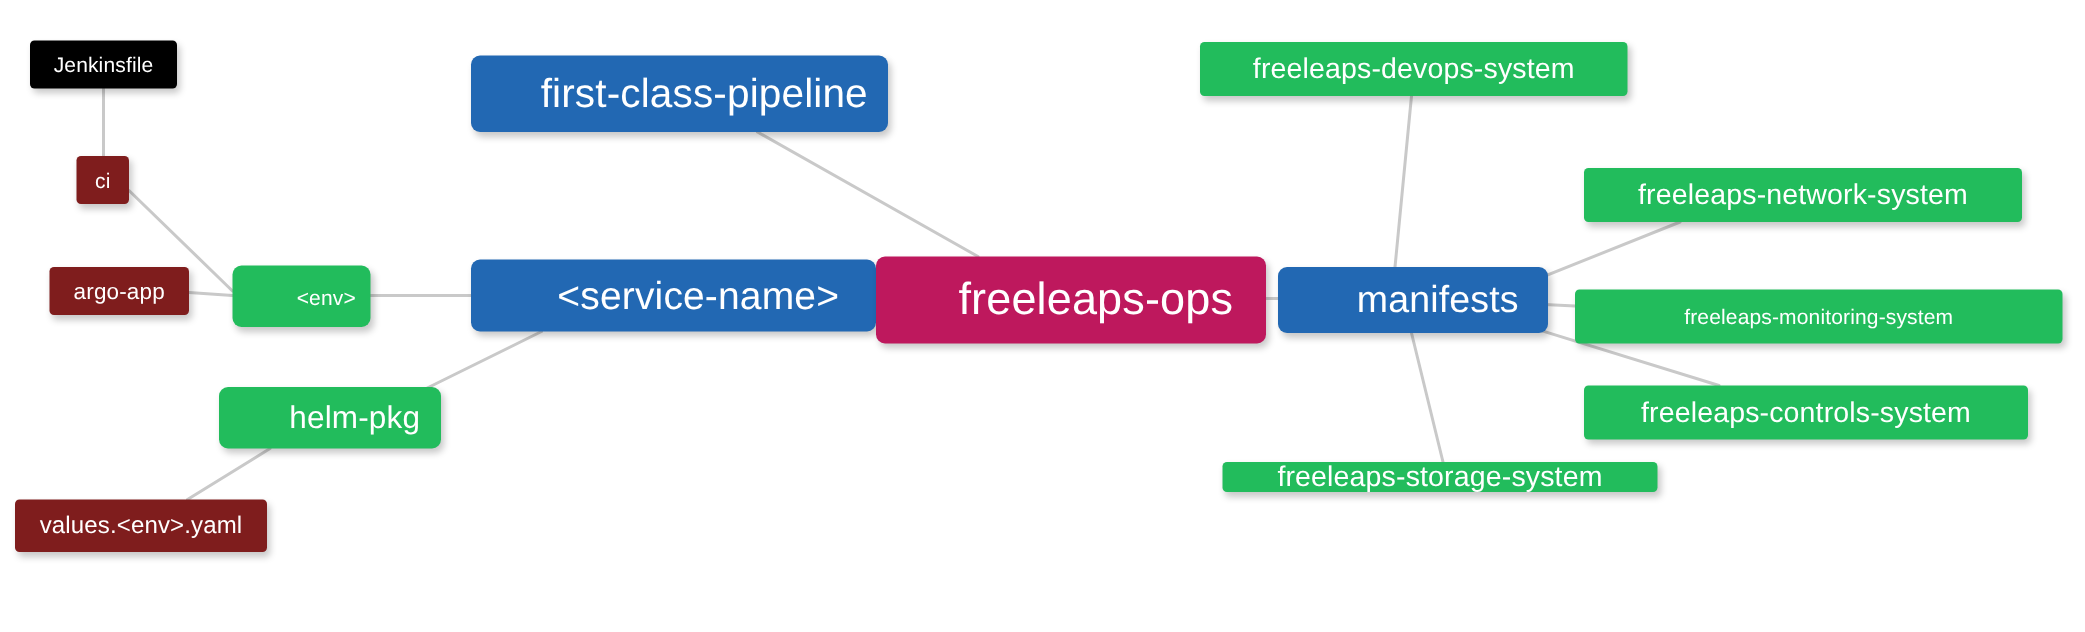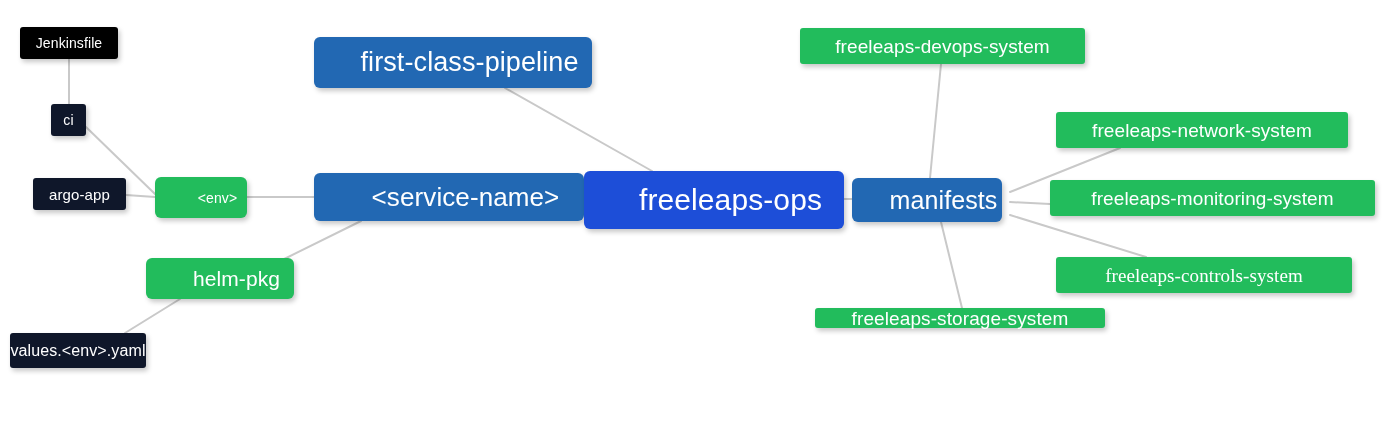--- a/index.html
+++ b/index.html
@@ -33,24 +33,24 @@
     color: #ffffff;
     border-radius: 3px;
     box-shadow: 2px 3px 5px rgba(0,0,0,0.22);
     white-space: nowrap;
     line-height: 1;
     letter-spacing: 0.1px;
     user-select: none;
   }
   .node.rounded-lg { border-radius: 6px; padding-left: 33px; }
   .c-orange { background: #000000; }
-  .c-red    { background: #0f172a; }
+  .c-red    { background: #7f1d1d; }
   .c-green  { background: #22BC5C; }
   .c-blue   { background: #2268B3; }
-  .c-dark   { background: #1d4ed8; }
+  .c-dark   { background: #be185d; }
 </style>
 </head>
 <body>
 
 <div id="canvas">
   <svg id="edges" viewBox="0 0 1390 421" xmlns="http://www.w3.org/2000/svg">
       <line x1="69" y1="59" x2="69" y2="104" stroke="#c9c9c9" stroke-width="2" stroke-linecap="round"></line>
       <line x1="86" y1="127" x2="155" y2="194" stroke="#c9c9c9" stroke-width="2" stroke-linecap="round"></line>
       <line x1="126" y1="195" x2="155" y2="197" stroke="#c9c9c9" stroke-width="2" stroke-linecap="round"></line>
       <line x1="247" y1="197" x2="314" y2="197" stroke="#c9c9c9" stroke-width="2" stroke-linecap="round"></line>
@@ -68,50 +68,50 @@
   <div id="nodes">
       <div class="node c-orange" style="left: 20px; top: 27px; width: 98px; height: 32px; font-size: 14px;">
         <span>Jenkinsfile</span>
       </div>
       <div class="node c-red" style="left: 51px; top: 104px; width: 35px; height: 32px; font-size: 14px;">
         <span>ci</span>
       </div>
       <div class="node c-red" style="left: 33px; top: 178px; width: 93px; height: 32px; font-size: 15px;">
         <span>argo-app</span>
       </div>
-      <div class="node c-red" style="left: 10px; top: 333px; width: 136px; height: 35px; font-size: 16px;">
+      <div class="node c-red" style="left: 10px; top: 333px; width: 168px; height: 35px; font-size: 16px;">
         <span>values.&lt;env&gt;.yaml</span>
       </div>
       <div class="node c-green rounded-lg" style="left: 146px; top: 258px; width: 148px; height: 41px; font-size: 21px;">
         <span>helm-pkg</span>
       </div>
       <div class="node c-green rounded-lg" style="left: 155px; top: 177px; width: 92px; height: 41px; font-size: 14px;">
         <span>&lt;env&gt;</span>
       </div>
       <div class="node c-blue rounded-lg" style="left: 314px; top: 37px; width: 278px; height: 51px; font-size: 27px;">
         <span>first-class-pipeline</span>
       </div>
       <div class="node c-blue rounded-lg" style="left: 314px; top: 173px; width: 270px; height: 48px; font-size: 26px;">
         <span>&lt;service-name&gt;</span>
       </div>
       <div class="node c-dark rounded-lg" style="left: 584px; top: 171px; width: 260px; height: 58px; font-size: 30px;">
         <span>freeleaps-ops</span>
       </div>
-      <div class="node c-blue rounded-lg" style="left: 852px; top: 178px; width: 150px; height: 44px; font-size: 25px;">
+      <div class="node c-blue rounded-lg" style="left: 852px; top: 178px; width: 180px; height: 44px; font-size: 25px;">
         <span>manifests</span>
       </div>
       <div class="node c-green" style="left: 800px; top: 28px; width: 285px; height: 36px; font-size: 19px;">
         <span>freeleaps-devops-system</span>
       </div>
       <div class="node c-green" style="left: 1056px; top: 112px; width: 292px; height: 36px; font-size: 19px;">
         <span>freeleaps-network-system</span>
       </div>
-      <div class="node c-green" style="left: 1050px; top: 180px; width: 325px; height: 36px; font-size: 19px;">
+      <div class="node c-green" style="left: 1050px; top: 193px; width: 325px; height: 36px; font-size: 14px;">
         <span>freeleaps-monitoring-system</span>
       </div>
-      <div class="node c-green" style="left: 1056px; top: 257px; width: 296px; height: 36px; font-size: 19px; font-family: Liberation Serif, serif;">
+      <div class="node c-green" style="left: 1056px; top: 257px; width: 296px; height: 36px; font-size: 19px;">
         <span>freeleaps-controls-system</span>
       </div>
       <div class="node c-green" style="left: 815px; top: 308px; width: 290px; height: 20px; font-size: 19px;">
         <span>freeleaps-storage-system</span>
       </div>
     </div>
 </div>
 
 </body></html>

